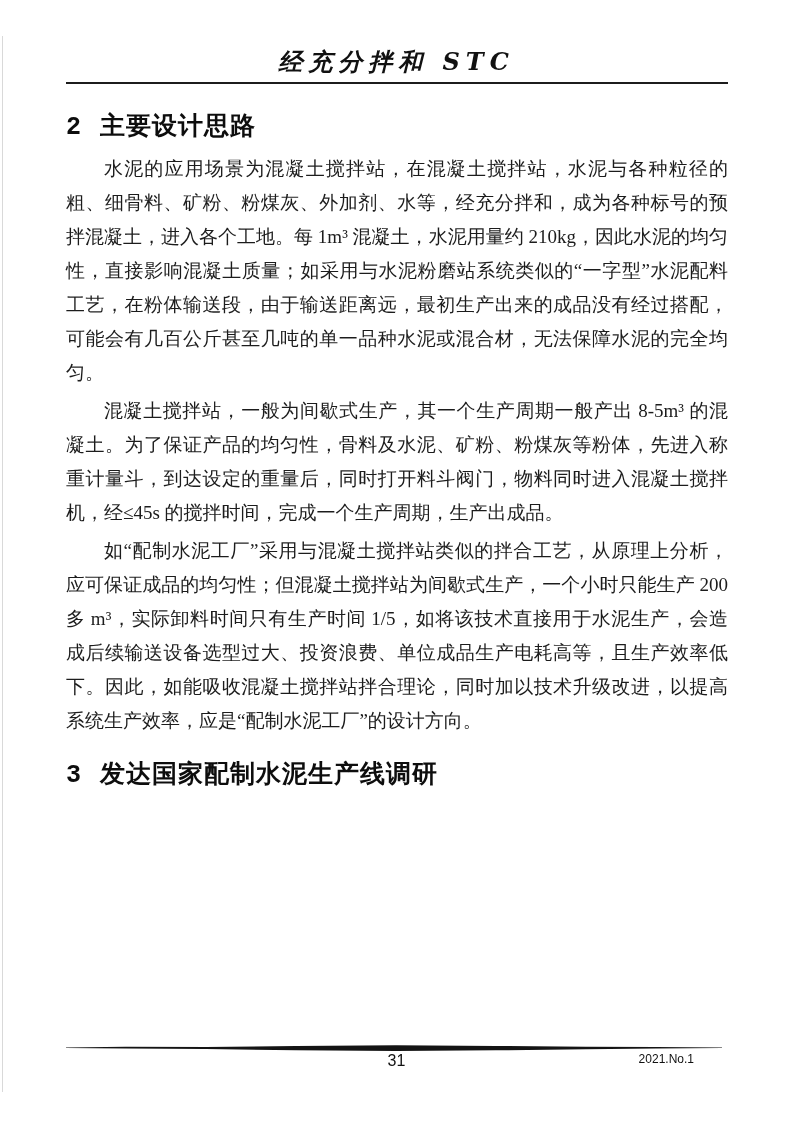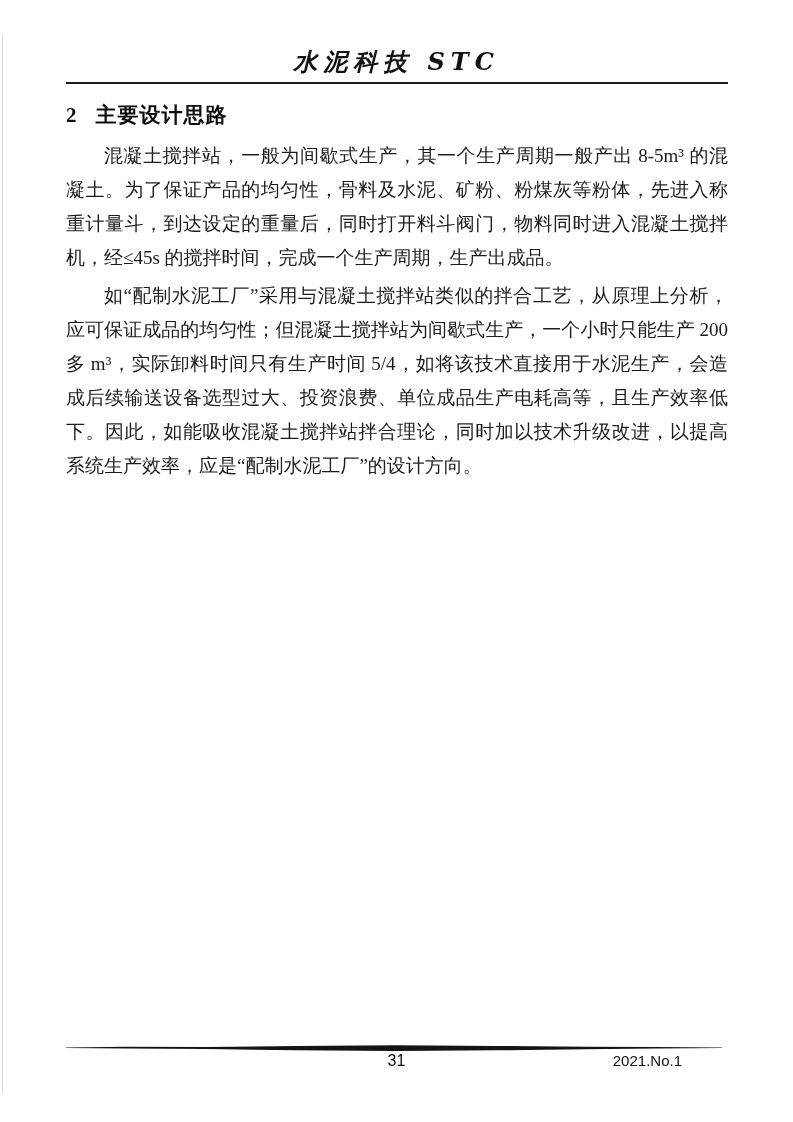--- a/index.html
+++ b/index.html
@@ -47,24 +47,24 @@
   }
   .para {
     margin: 0 0 4px 0;
     text-indent: 2em;
   }
   .lead-para {
     margin: 0;
     text-indent: 0;
   }
   .sec-heading {
-    margin: 7px 0 6px 0;
-    font-family: Liberation Serif, serif;
+    margin: 20px 0 6px 0;
+    font-family: Liberation Mono, monospace;
     font-weight: bold;
-    font-size: 21px;
+    font-size: 25px;
     line-height: 36px;
     color: #0d0d0d;
     letter-spacing: 1px;
   }
   .sec-num { display: inline-block; }
   .sec-title { display: inline-block; margin-left: 18px; }
   .footer-rule {
     position: absolute;
     top: 1044px; left: 66px;
     width: 656px; height: 8px;
@@ -72,49 +72,53 @@
   .footer-pageno {
     position: absolute;
     top: 1052px; left: 0; right: 0;
     text-align: center;
     font-family: "Liberation Sans", sans-serif;
     font-size: 16px;
     color: #111;
   }
   .footer-issue {
     position: absolute;
-    top: 1052px; right: 111px;
+    top: 1052px; right: 99px;
     font-family: "Liberation Sans", sans-serif;
-    font-size: 15px;
+    font-size: 12px;
     color: #111;
   }
 </style>
 </head>
 <body>
 
 <div class="page">
 
   <div class="scan-edge"></div>
 
-  <div class="journal-title">水泥科技 STC</div>
+  <div class="journal-title">经充分拌和 STC</div>
 
   <div class="header-rule"></div>
 
   <div class="article">
 
 
     <div class="sec-heading">
       <span class="sec-num">2</span><span class="sec-title">主要设计思路</span>
     </div>
 
+    <p class="para">水泥的应用场景为混凝土搅拌站，在混凝土搅拌站，水泥与各种粒径的粗、细骨料、矿粉、粉煤灰、外加剂、水等，经充分拌和，成为各种标号的预拌混凝土，进入各个工地。每 1m³ 混凝土，水泥用量约 210kg，因此水泥的均匀性，直接影响混凝土质量；如采用与水泥粉磨站系统类似的“一字型”水泥配料工艺，在粉体输送段，由于输送距离远，最初生产出来的成品没有经过搭配，可能会有几百公斤甚至几吨的单一品种水泥或混合材，无法保障水泥的完全均匀。</p>
 
     <p class="para">混凝土搅拌站，一般为间歇式生产，其一个生产周期一般产出 8-5m³ 的混凝土。为了保证产品的均匀性，骨料及水泥、矿粉、粉煤灰等粉体，先进入称重计量斗，到达设定的重量后，同时打开料斗阀门，物料同时进入混凝土搅拌机，经≤45s 的搅拌时间，完成一个生产周期，生产出成品。</p>
 
-    <p class="para">如“配制水泥工厂”采用与混凝土搅拌站类似的拌合工艺，从原理上分析，应可保证成品的均匀性；但混凝土搅拌站为间歇式生产，一个小时只能生产 200 多 m³，实际卸料时间只有生产时间 5/4，如将该技术直接用于水泥生产，会造成后续输送设备选型过大、投资浪费、单位成品生产电耗高等，且生产效率低下。因此，如能吸收混凝土搅拌站拌合理论，同时加以技术升级改进，以提高系统生产效率，应是“配制水泥工厂”的设计方向。</p>
+    <p class="para">如“配制水泥工厂”采用与混凝土搅拌站类似的拌合工艺，从原理上分析，应可保证成品的均匀性；但混凝土搅拌站为间歇式生产，一个小时只能生产 200 多 m³，实际卸料时间只有生产时间 1/5，如将该技术直接用于水泥生产，会造成后续输送设备选型过大、投资浪费、单位成品生产电耗高等，且生产效率低下。因此，如能吸收混凝土搅拌站拌合理论，同时加以技术升级改进，以提高系统生产效率，应是“配制水泥工厂”的设计方向。</p>
 
+    <div class="sec-heading">
+      <span class="sec-num">3</span><span class="sec-title">发达国家配制水泥生产线调研</span>
+    </div>
 
 
   </div>
 
   <svg class="footer-rule" viewBox="0 0 656 8" preserveAspectRatio="none" aria-hidden="true">
     <polygon fill="#141414" points="
       0,3.5 60,2.8 140,3.1 230,2.0 330,1.3 430,2.0 520,2.7 590,3.0 656,3.5
       656,4.1 590,4.6 520,5.3 430,6.3 330,6.9 230,6.3 140,5.0 60,4.5 0,4.1"></polygon>
   </svg>
 

